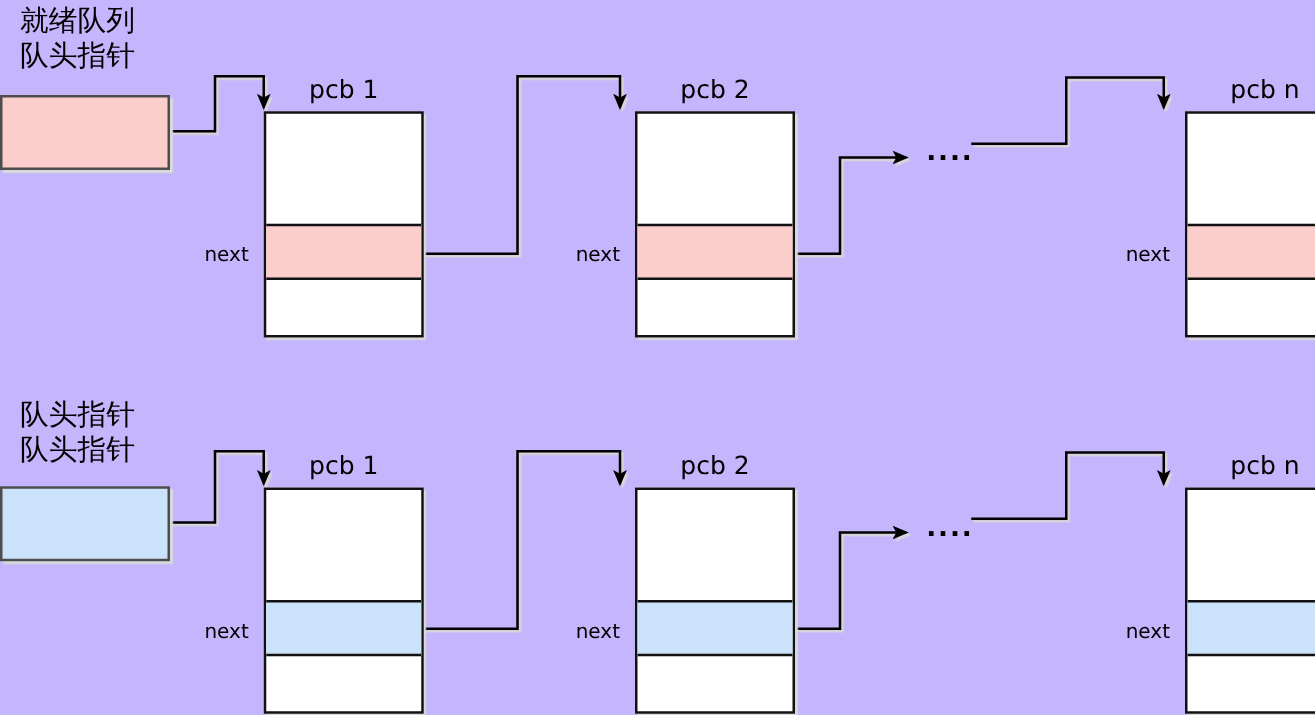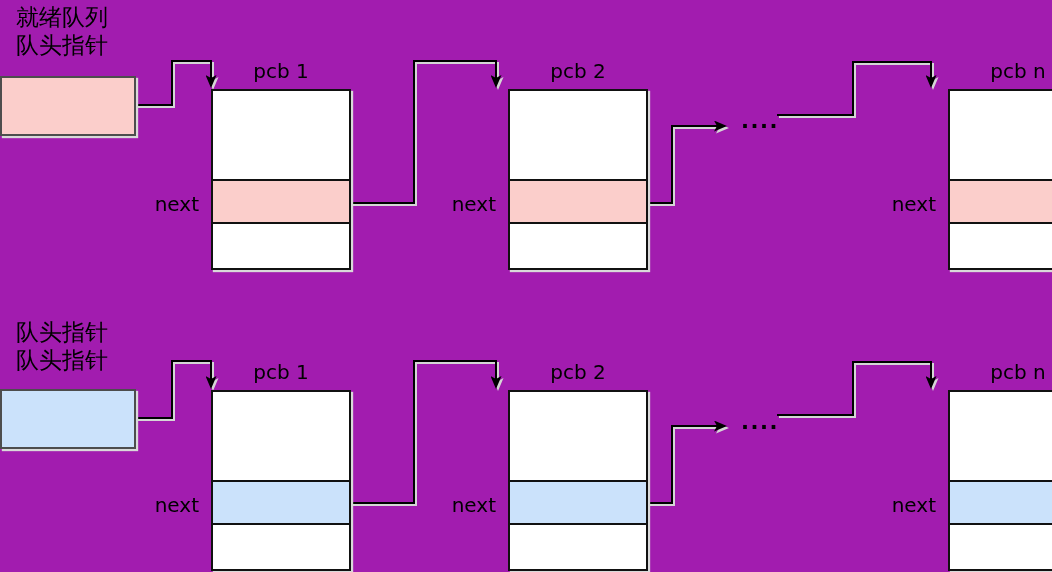--- a/index.html
+++ b/index.html
@@ -1,51 +1,51 @@
 <!DOCTYPE html>
 <html><head>
 <meta charset="utf-8">
 <style>
   html,body{margin:0;padding:0;background:#ffffff;}
   .canvas{
-    position:relative;width:1052px;height:572px;background:#a21caf;overflow:hidden;
+    position:relative;width:1052px;height:572px;background:#c4b5fd;overflow:hidden;
     font-family:"DejaVu Sans","Liberation Sans",sans-serif;color:#000;
   }
   svg.links{position:absolute;left:0;top:0;filter:drop-shadow(2px 2px 0 #d6d6d6);}
   .queue{position:absolute;left:0;top:0;width:1052px;height:572px;}
   .q-label{
     position:absolute;left:16px;top:calc(3px + var(--ly));
     font-size:23px;line-height:28px;white-space:nowrap;
   }
   .head-box{
     position:absolute;left:0;top:calc(76px + var(--hy));
     width:136px;height:60px;box-sizing:border-box;
     border:2px solid #4d4d4d;box-shadow:2px 2px 1px #d9d9d9;
   }
   .pcb-node{
     position:absolute;top:calc(89px + var(--oy));
-    width:140px;height:181px;box-sizing:border-box;
+    width:128px;height:181px;box-sizing:border-box;
     border:2px solid #111;background:#fff;
     display:flex;flex-direction:column;box-shadow:2px 2px 1px #d9d9d9;
   }
   .pcb-node.n1{left:211px}
   .pcb-node.n2{left:508px}
   .pcb-node.n3{left:948px}
   .pcb-title{
     position:absolute;top:-32px;left:0;width:100%;text-align:center;
     font-size:20px;white-space:nowrap;
   }
   .sect{width:100%;box-sizing:border-box;}
   .sect.top{flex:1;}
   .sect.next{height:45px;border-top:2px solid #111;border-bottom:2px solid #111;}
   .sect.bottom{height:44px;}
   .next-label{
     position:absolute;top:90px;left:-66px;width:52px;height:45px;
     display:flex;align-items:center;justify-content:flex-end;
-    font-size:20px;
+    font-size:16px;
   }
   .dots{
     position:absolute;left:741px;top:calc(109px + var(--oy));
     font-size:21px;font-weight:bold;letter-spacing:1.5px;line-height:24px;
   }
 </style>
 </head>
 <body>
 
 <div class="canvas">

